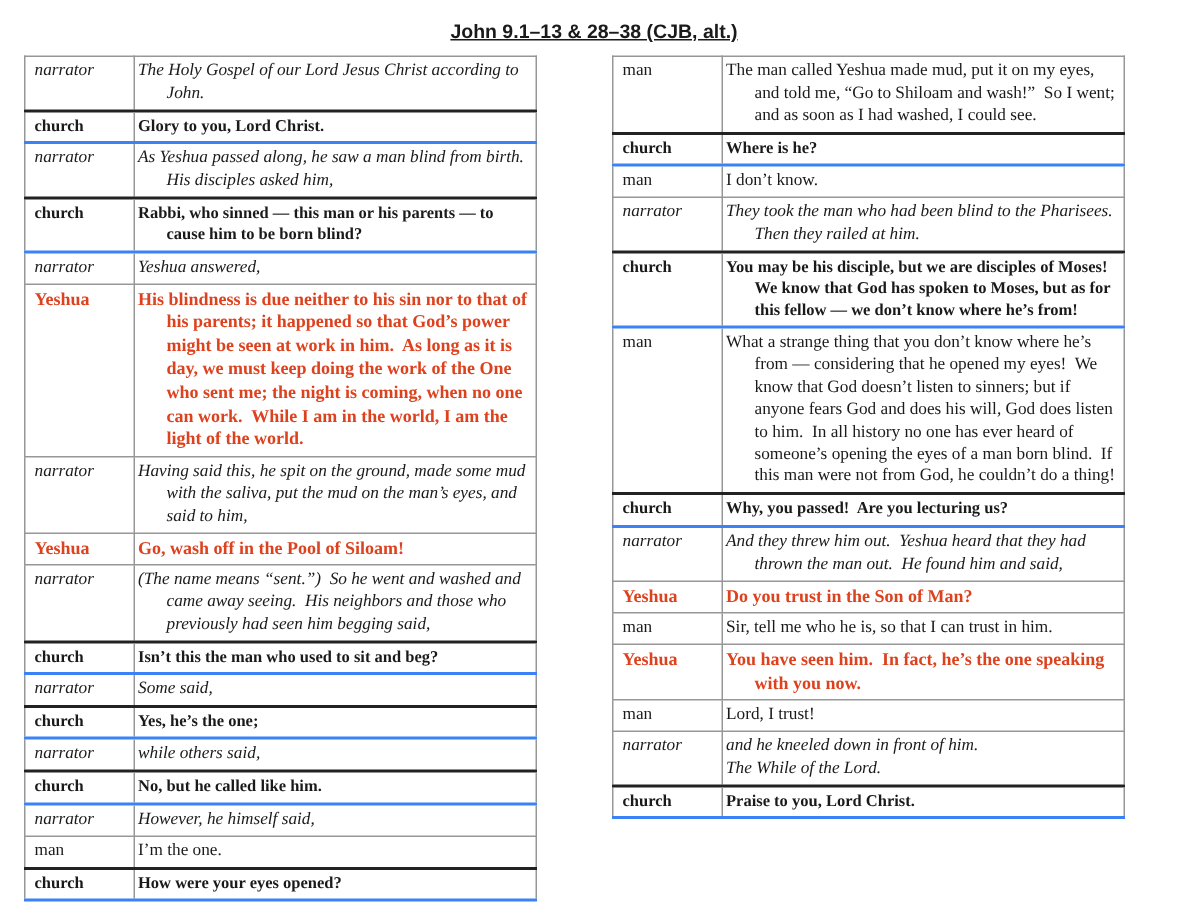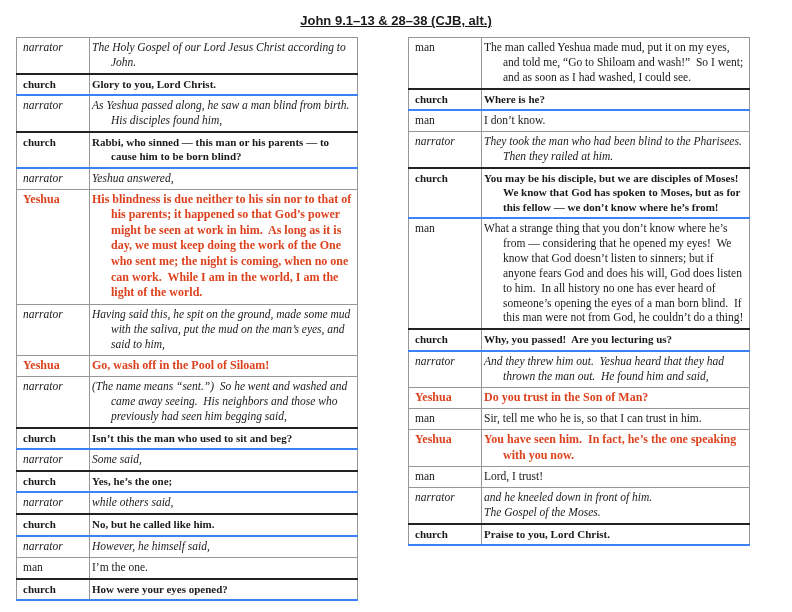--- a/index.html
+++ b/index.html
@@ -52,21 +52,21 @@
       </tr>
       <tr class="church">
         <td class="speaker">church</td>
         <td class="text">
           <div class="para">Glory to you, Lord Christ.</div>
         </td>
       </tr>
       <tr class="narrator">
         <td class="speaker">narrator</td>
         <td class="text">
-          <div class="para">As Yeshua passed along, he saw a man blind from birth.  His disciples found him,</div>
+          <div class="para">As Yeshua passed along, he saw a man blind from birth.  His disciples asked him,</div>
         </td>
       </tr>
       <tr class="church">
         <td class="speaker">church</td>
         <td class="text">
           <div class="para">Rabbi, who sinned — this man or his parents — to cause him to be born blind?</div>
         </td>
       </tr>
       <tr class="narrator">
         <td class="speaker">narrator</td>
@@ -220,21 +220,21 @@
       <tr class="man">
         <td class="speaker">man</td>
         <td class="text">
           <div class="para">Lord, I trust!</div>
         </td>
       </tr>
       <tr class="narrator">
         <td class="speaker">narrator</td>
         <td class="text">
           <div class="para">and he kneeled down in front of him.</div>
-          <div class="para">The Gospel of the Moses.</div>
+          <div class="para">The While of the Lord.</div>
         </td>
       </tr>
       <tr class="church">
         <td class="speaker">church</td>
         <td class="text">
           <div class="para">Praise to you, Lord Christ.</div>
         </td>
       </tr>
     </tbody>
 </table>

